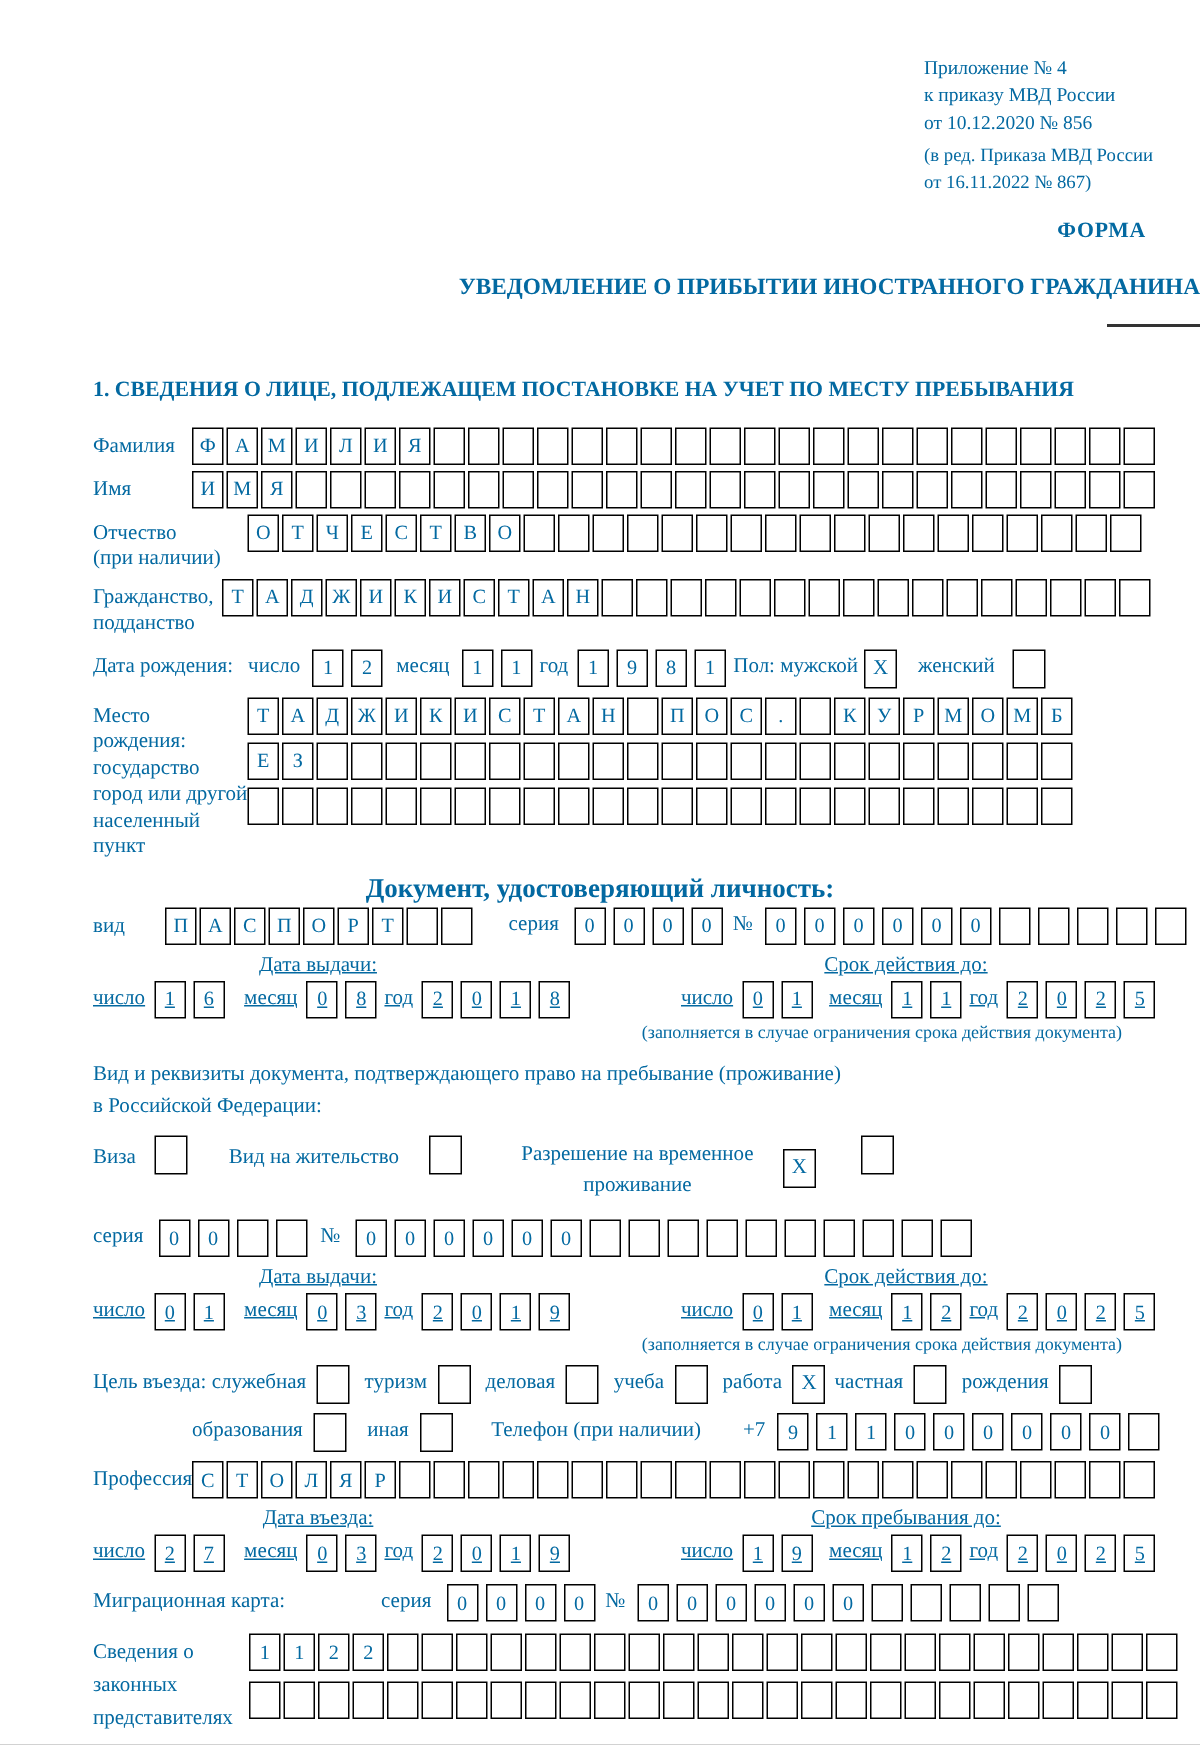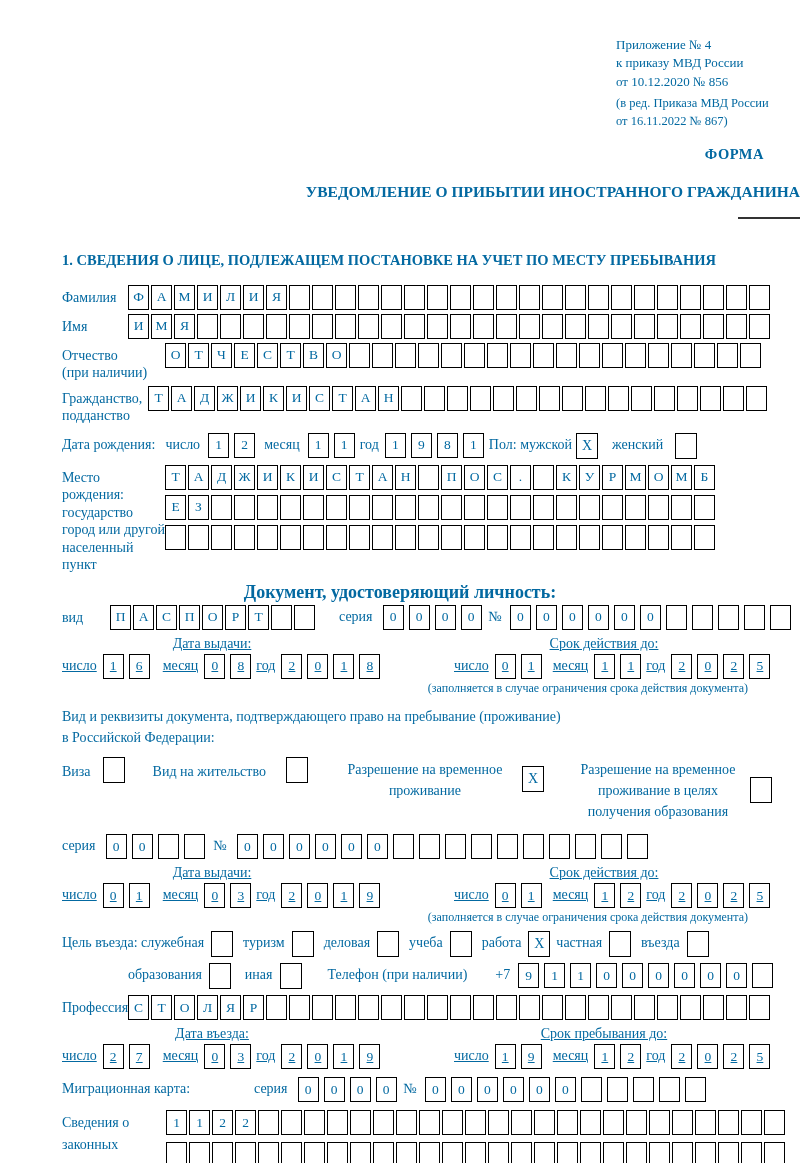--- a/index.html
+++ b/index.html
@@ -440,21 +440,20 @@
     </span>
     <span class="cbx-item" style="margin-left:14px">
       <span class="ilabel">Вид на жительство</span>
       <span class="cb" style="margin-left:12px"></span>
     </span>
     <span class="cbx-item" style="margin-left:14px">
       <span class="cbx-label-multi wm170">Разрешение на временное проживание</span>
       <span class="cb">X</span>
     </span>
     <span class="cbx-item" style="margin-left:16px;margin-right:0">
-      <span class="cbx-label-multi wm168">Разрешение на временное проживание в целях получения образования</span>
       <span class="cb"></span>
     </span>
   </div>
 
   <div class="frow mt12">
     <span class="ilabel" style="margin-right:10px">серия</span>
     <span class="cells dcells">
         <span class="cell">0</span>
         <span class="cell">0</span>
         <span class="cell"></span>
@@ -535,21 +534,21 @@
     <span class="ilabel">туризм</span>
     <span class="cb"></span>
     <span class="ilabel">деловая</span>
     <span class="cb"></span>
     <span class="ilabel">учеба</span>
     <span class="cb"></span>
     <span class="ilabel">работа</span>
     <span class="cb" style="margin-right:6px">X</span>
     <span class="ilabel">частная</span>
     <span class="cb"></span>
-    <span class="ilabel">въезда</span>
+    <span class="ilabel">рождения</span>
     <span class="cb"></span>
   </div>
 
   <div class="frow purpose mt6" style="padding-left:128px">
     <span class="ilabel">образования</span>
     <span class="cb" style="margin-right:14px"></span>
     <span class="ilabel">иная</span>
     <span class="cb" style="margin-right:26px"></span>
     <span class="ilabel" style="margin-right:28px">Телефон (при наличии)</span>
     <span class="ilabel" style="margin-right:8px">+7</span>

